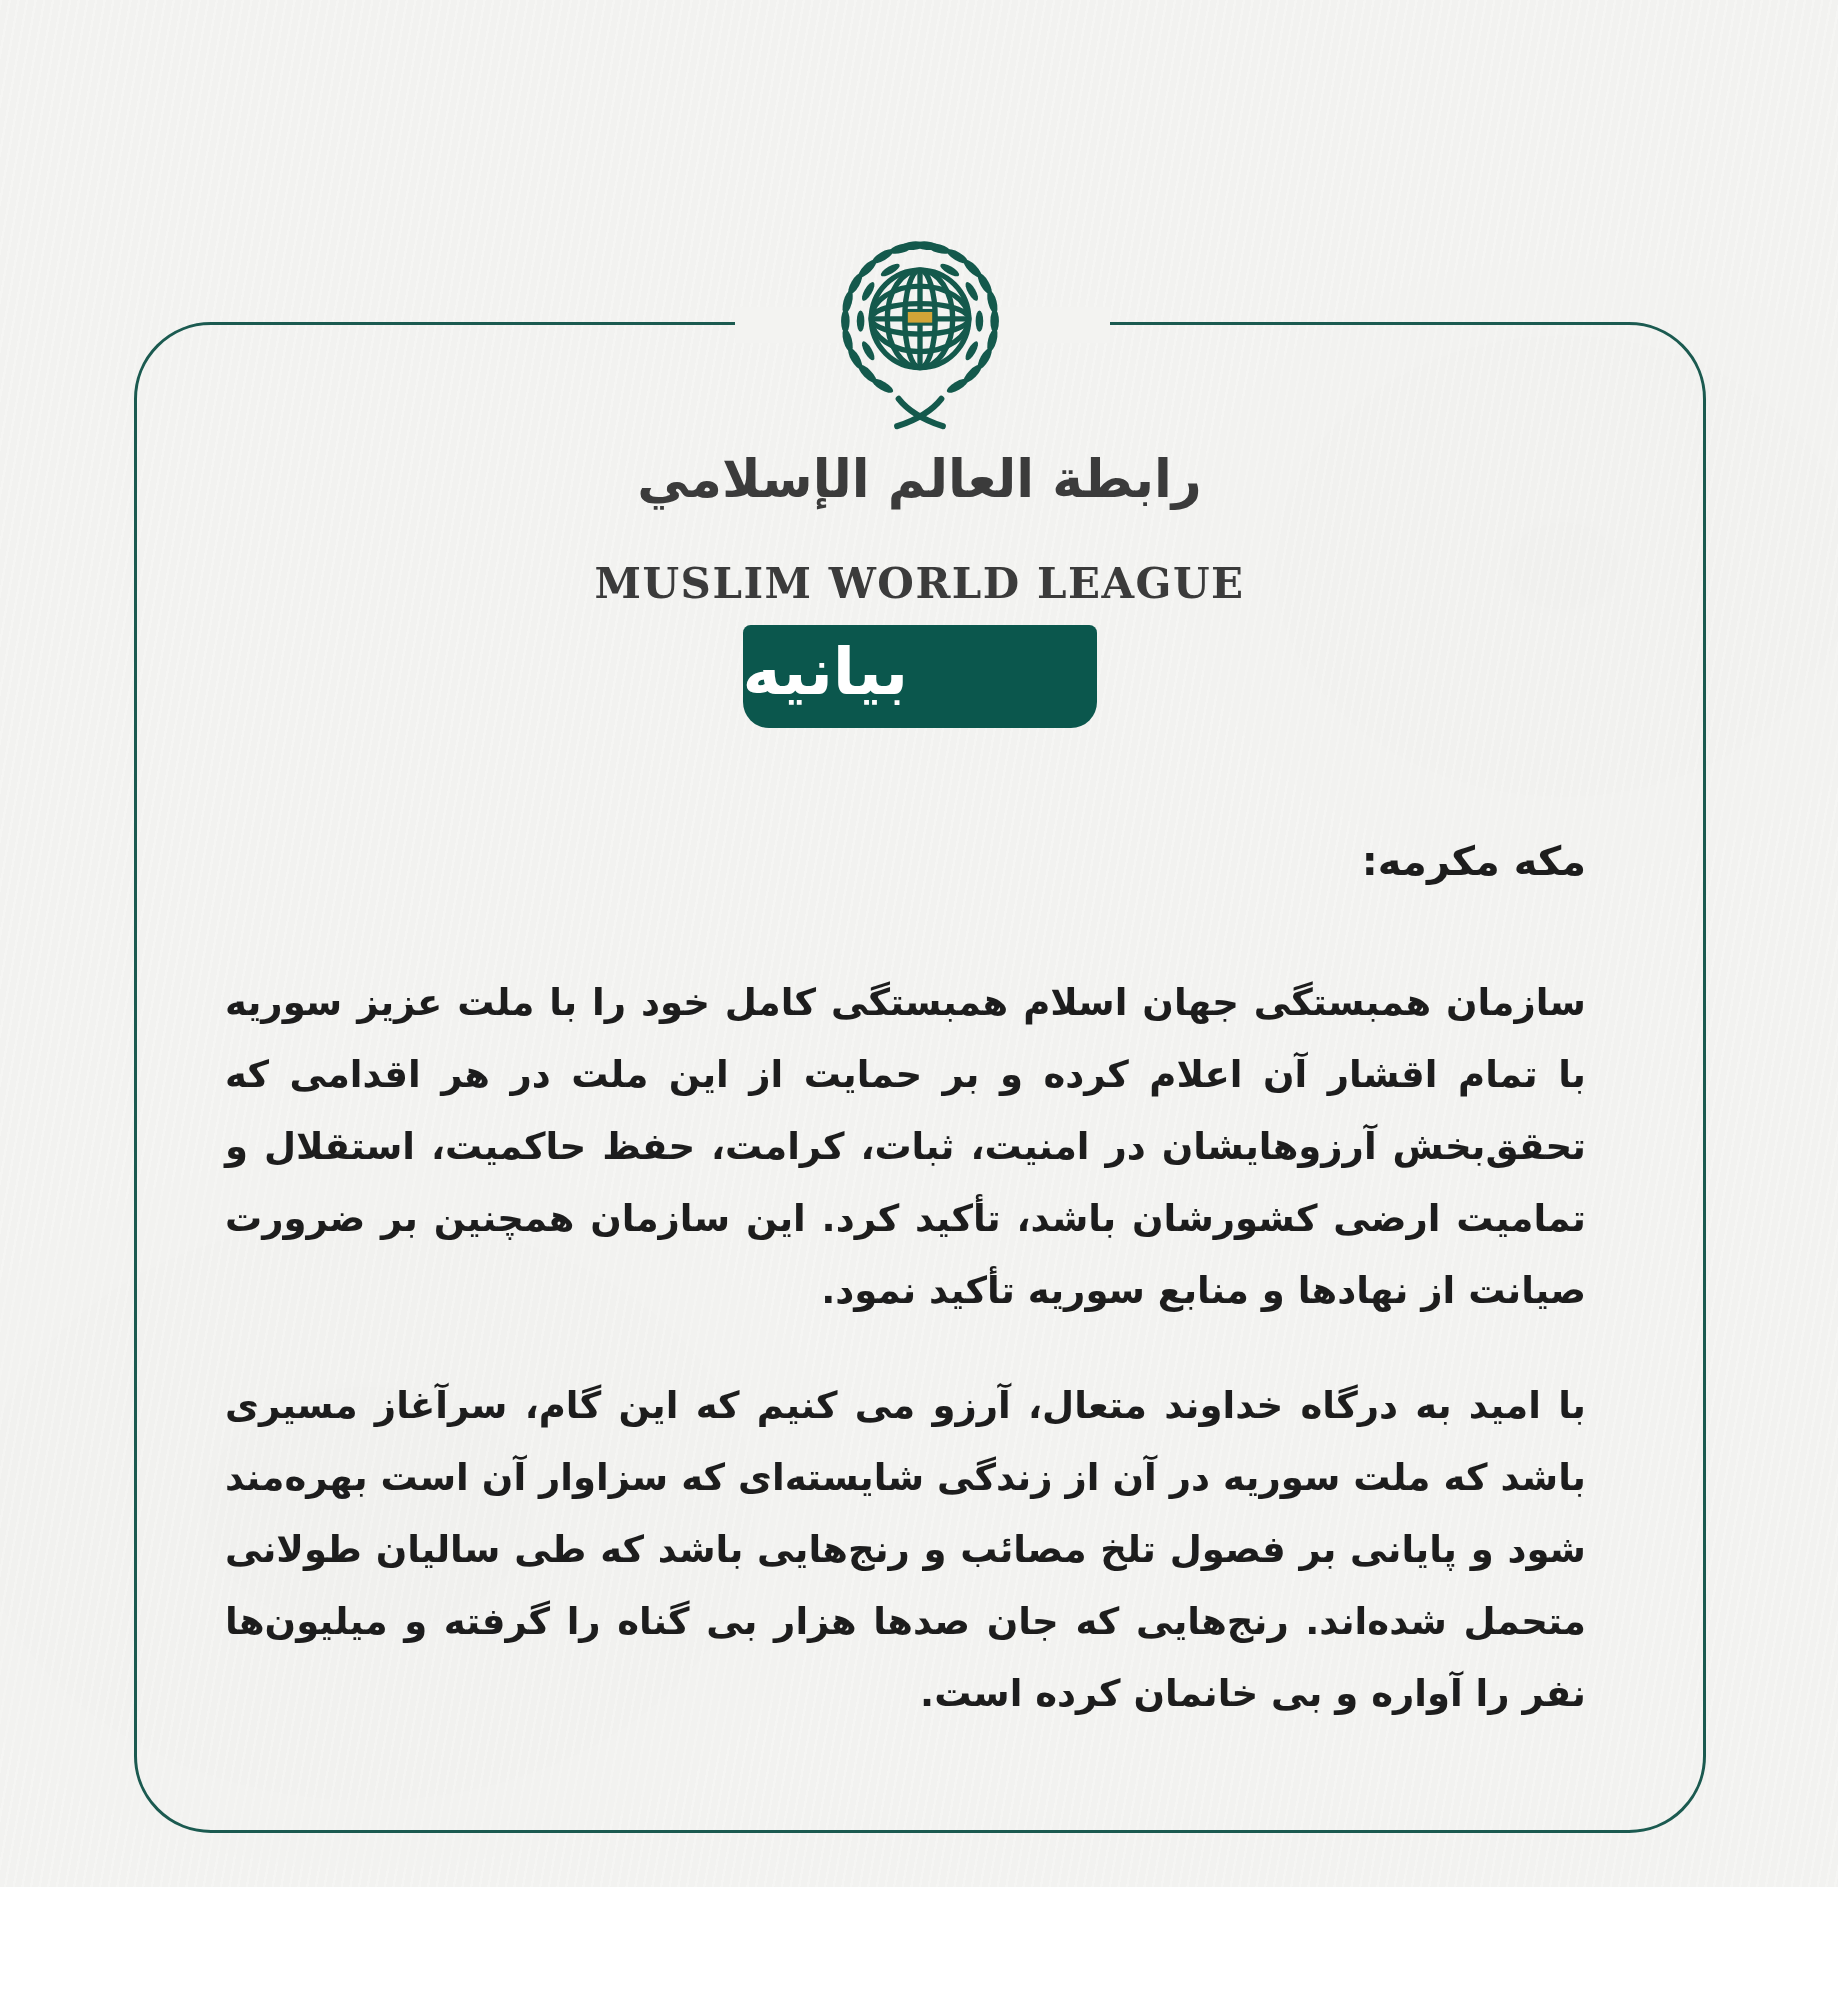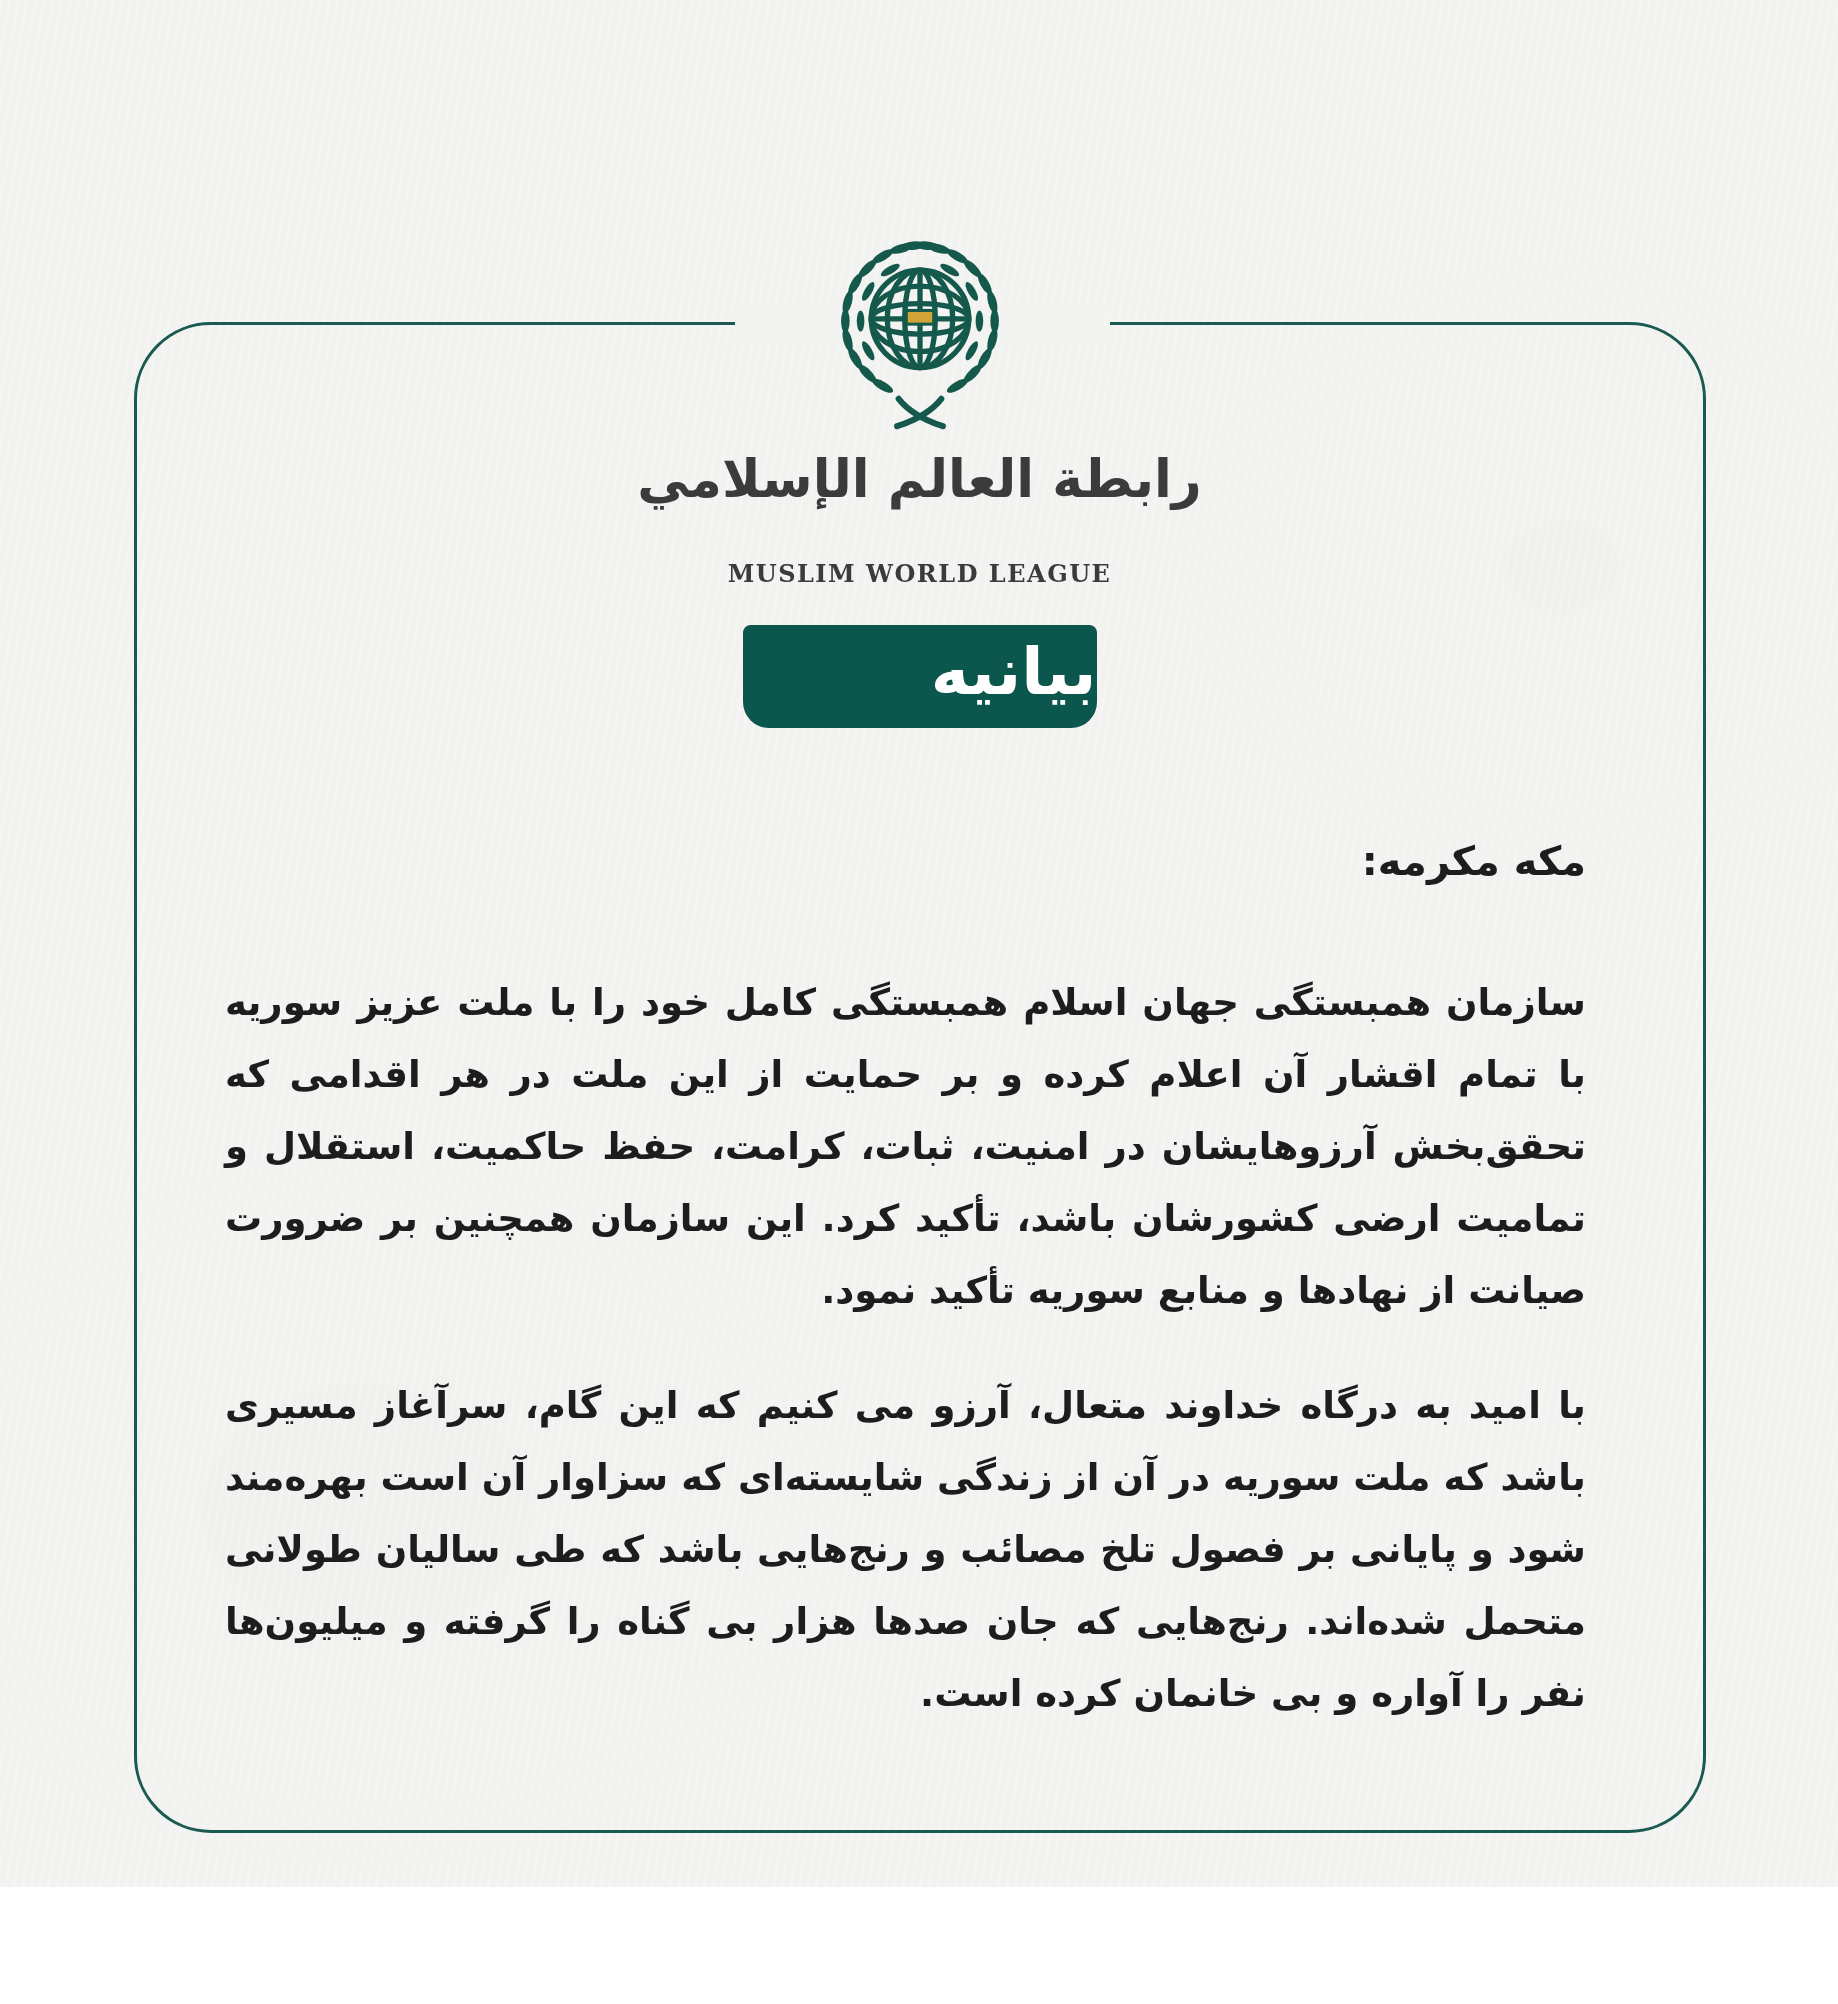--- a/index.html
+++ b/index.html
@@ -47,33 +47,33 @@
     font-weight:bold;
     color:#3b3b3b;
     direction:rtl;
     white-space:nowrap;
     letter-spacing:0.8px;
   }
 
   .org-en {
     top:559px;
     font-family:"DejaVu Serif", serif;
-    font-size:24px;
+    font-size:42px;
     font-weight:bold;
     letter-spacing:1.5px;
     color:#3b3b3b;
     white-space:nowrap;
   }
 
   .banner {
     top:625px;
     width:354px; height:103px;
     background:#0b574d;
     border-radius:7.7px 7.7px 26px 26px;
-    display:flex; align-items:center; justify-content:flex-end;
+    display:flex; align-items:center; justify-content:flex-start;
   }
   .banner-label {
     color:#ffffff;
     font-size:65px;
     font-weight:bold;
     direction:rtl;
     padding-bottom:10.8px;
   }
 
   .location {

